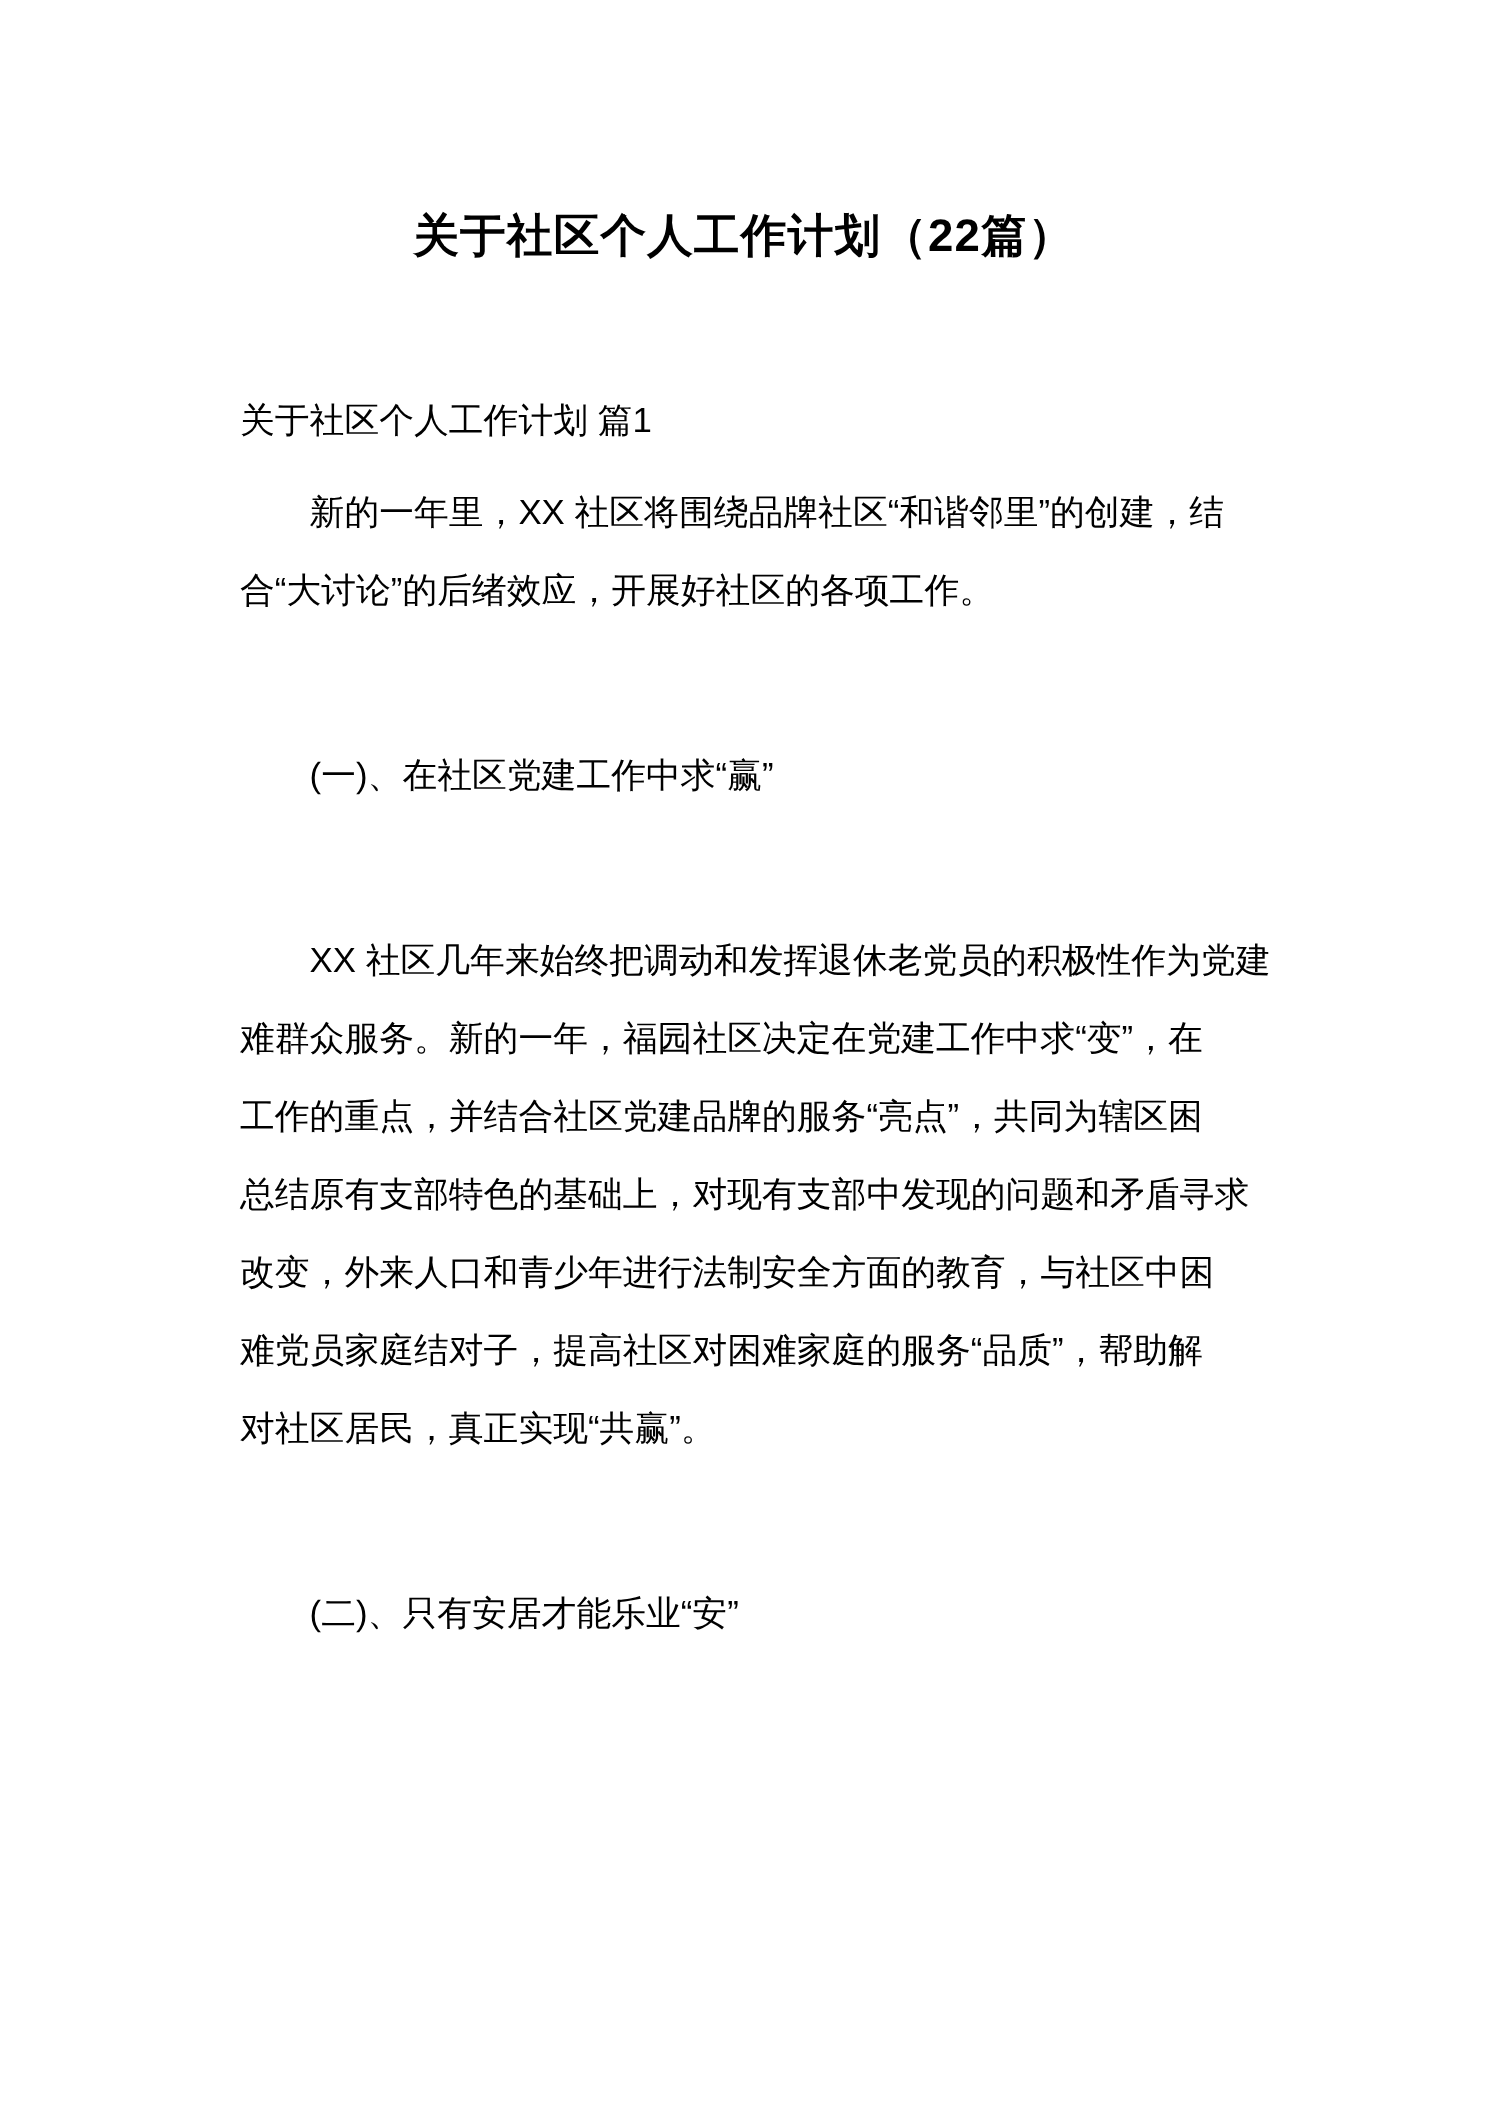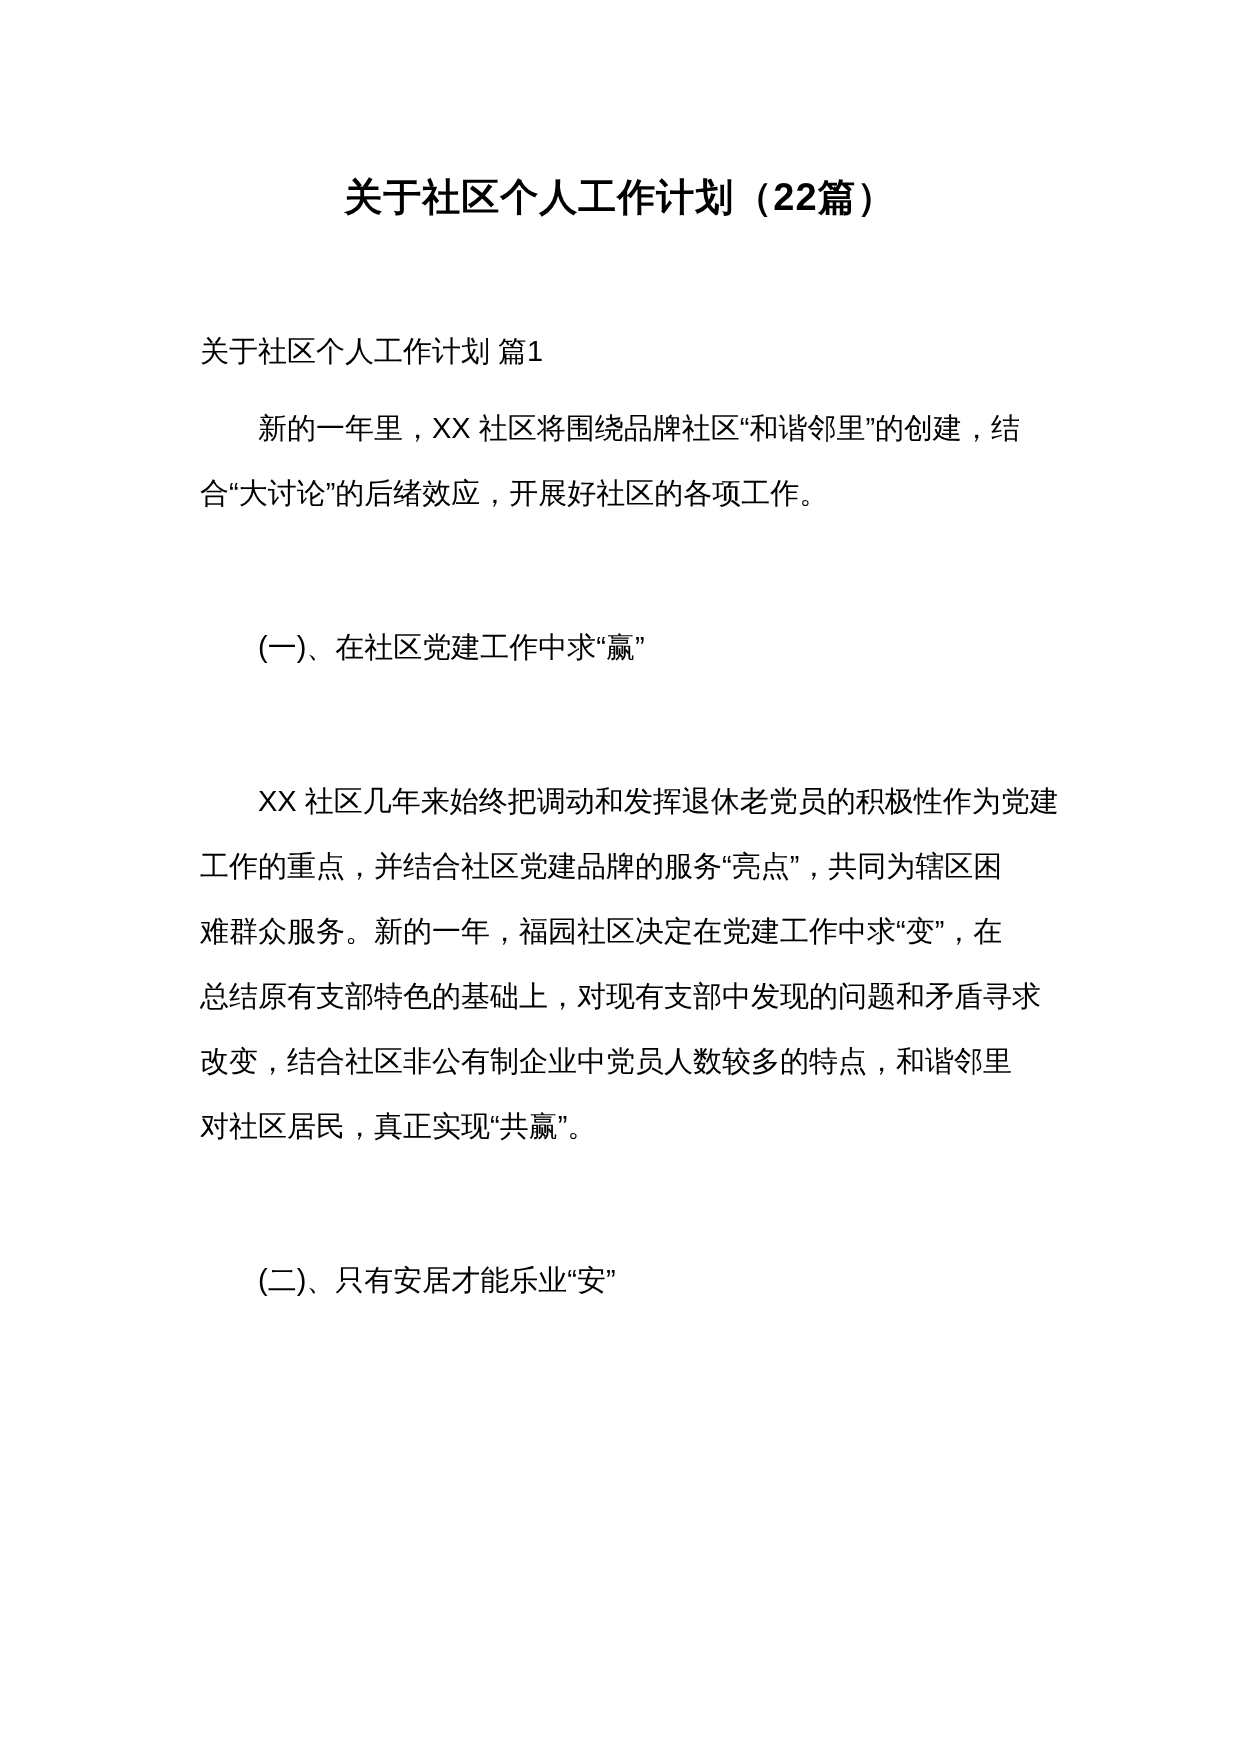--- a/index.html
+++ b/index.html
@@ -67,24 +67,25 @@
         <div class="blank-line"></div>
       </div>
       <div class="block">
         <div class="text-line indent">(一)、在社区党建工作中求“赢”</div>
       </div>
       <div class="block">
         <div class="blank-line"></div>
       </div>
       <div class="block">
         <div class="text-line indent">XX 社区几年来始终把调动和发挥退休老党员的积极性作为党建</div>
+        <div class="text-line">难群众服务。新的一年，福园社区决定在党建工作中求“变”，在</div>
         <div class="text-line">工作的重点，并结合社区党建品牌的服务“亮点”，共同为辖区困</div>
-        <div class="text-line">难群众服务。新的一年，福园社区决定在党建工作中求“变”，在</div>
         <div class="text-line">总结原有支部特色的基础上，对现有支部中发现的问题和矛盾寻求</div>
-        <div class="text-line">改变，结合社区非公有制企业中党员人数较多的特点，和谐邻里</div>
+        <div class="text-line">改变，外来人口和青少年进行法制安全方面的教育，与社区中困</div>
+        <div class="text-line">难党员家庭结对子，提高社区对困难家庭的服务“品质”，帮助解</div>
         <div class="text-line">对社区居民，真正实现“共赢”。</div>
       </div>
       <div class="block">
         <div class="blank-line"></div>
       </div>
       <div class="block">
         <div class="text-line indent">(二)、只有安居才能乐业“安”</div>
       </div>
       <div class="block">
         <div class="blank-line"></div>

